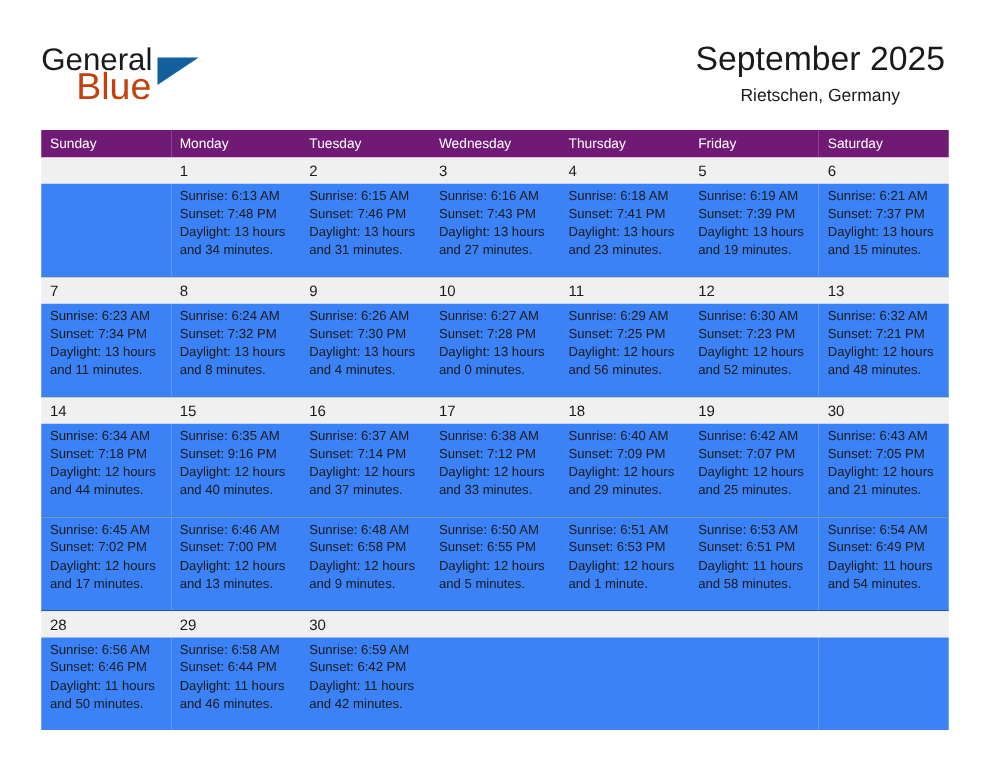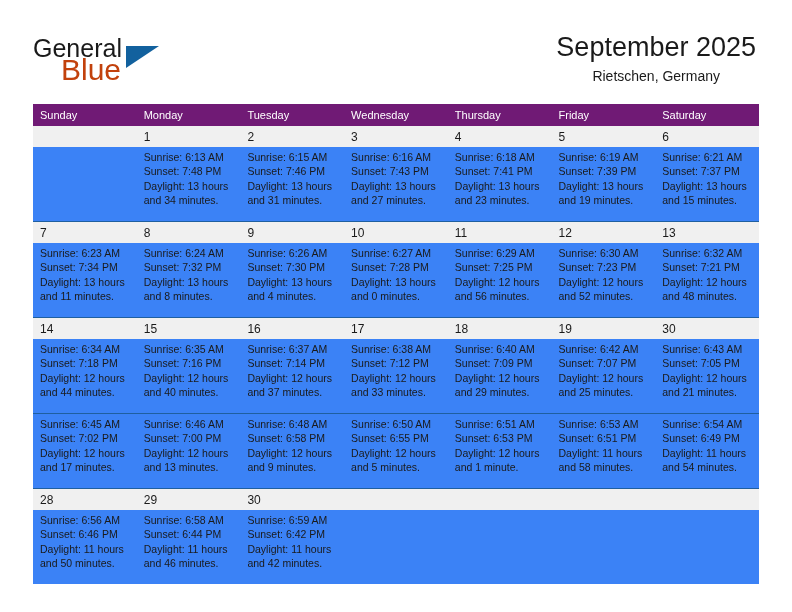--- a/index.html
+++ b/index.html
@@ -292,21 +292,21 @@
           </tr>
           <tr class="detail-row">
             <td>
               <span class="detail-line">Sunrise: 6:34 AM</span>
               <span class="detail-line">Sunset: 7:18 PM</span>
               <span class="detail-line">Daylight: 12 hours</span>
               <span class="detail-line">and 44 minutes.</span>
             </td>
             <td>
               <span class="detail-line">Sunrise: 6:35 AM</span>
-              <span class="detail-line">Sunset: 7:16 PM</span>
+              <span class="detail-line">Sunset: 9:16 PM</span>
               <span class="detail-line">Daylight: 12 hours</span>
               <span class="detail-line">and 40 minutes.</span>
             </td>
             <td>
               <span class="detail-line">Sunrise: 6:37 AM</span>
               <span class="detail-line">Sunset: 7:14 PM</span>
               <span class="detail-line">Daylight: 12 hours</span>
               <span class="detail-line">and 37 minutes.</span>
             </td>
             <td>

